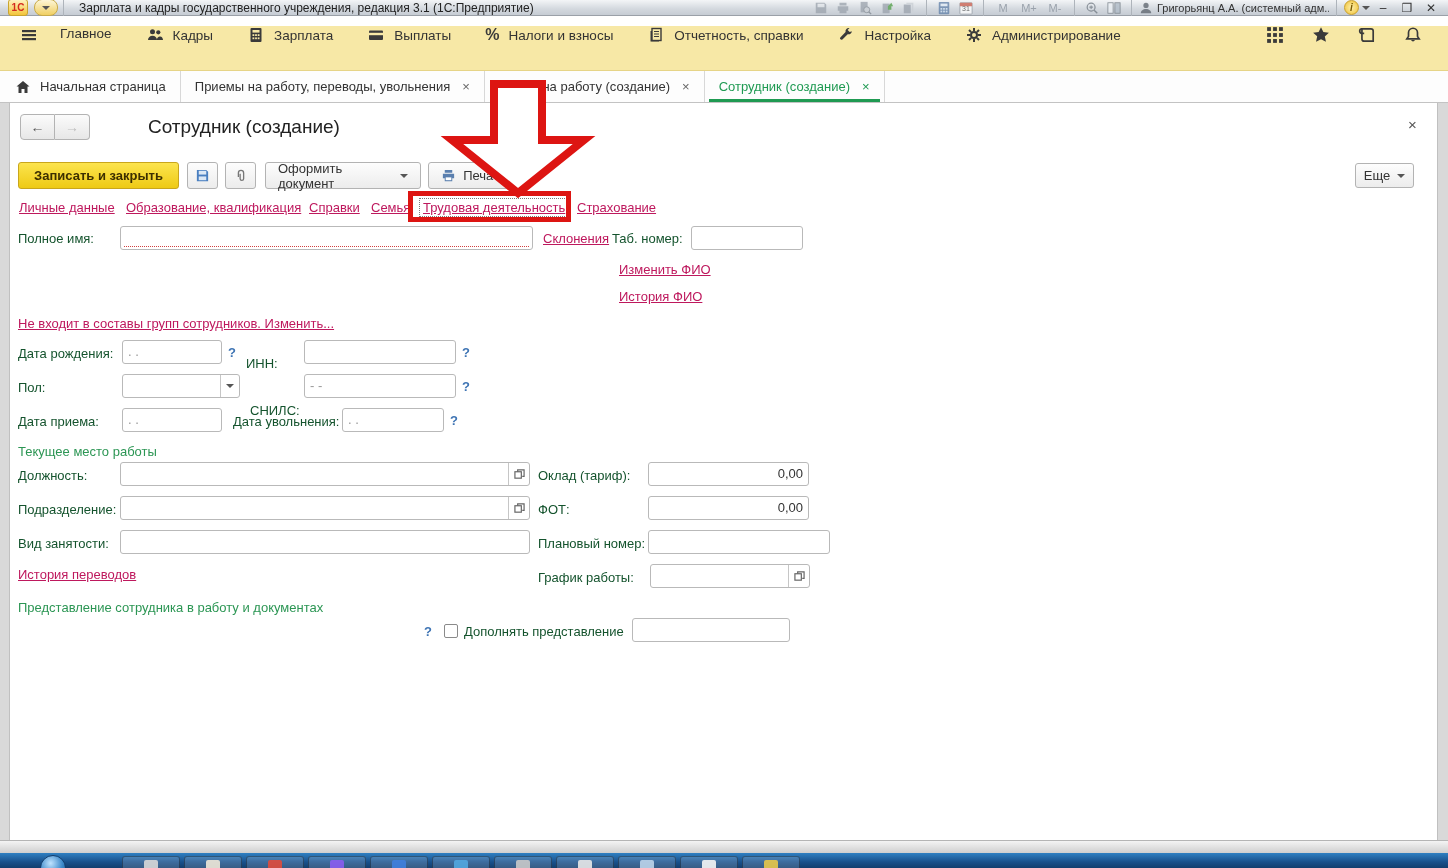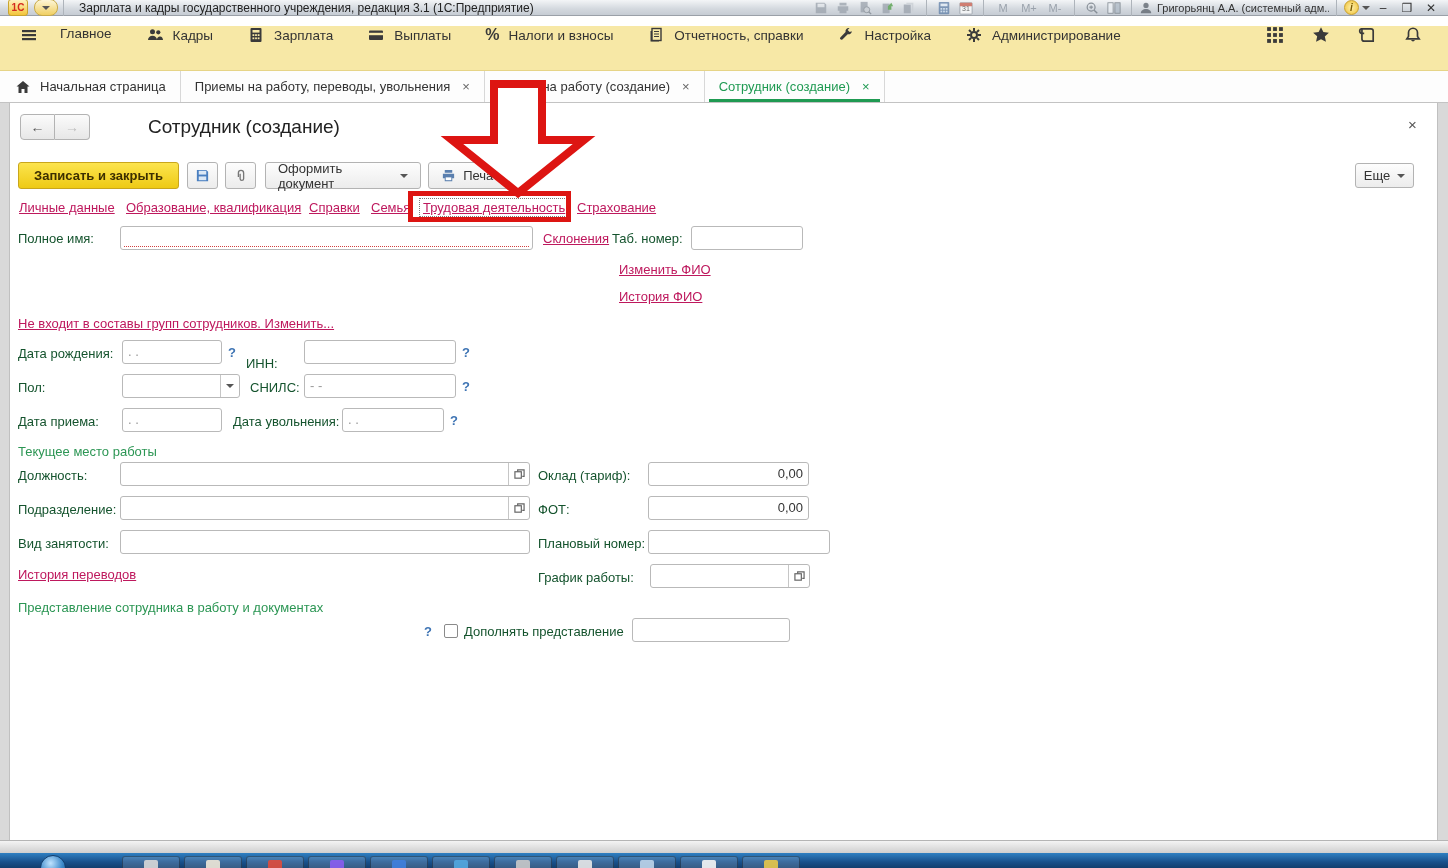--- a/index.html
+++ b/index.html
@@ -409,21 +409,21 @@
   <span class="abs lbl" style="left:246px; top:356px;">ИНН:</span>
   <div class="abs inp" style="left:304px; top:340px; width:152px;"></div>
   <span class="abs q" style="left:462px; top:345px;">?</span>
 
   <span class="abs lbl" style="left:18px; top:380px;">Пол:</span>
   <div class="abs inp" style="left:122px; top:374px; width:118px;">
     <span class="ddbtn">
         <span class="caret"></span>
       </span>
   </div>
-  <span class="abs lbl" style="left:250px; top:380px;">СНИЛС:</span>
+  <span class="abs lbl" style="left:250px; top:403px;">СНИЛС:</span>
   <div class="abs inp" style="left:304px; top:374px; width:152px;"><span class="mask">-    -</span></div>
   <span class="abs q" style="left:462px; top:379px;">?</span>
 
   <span class="abs lbl" style="left:18px; top:414px;">Дата приема:</span>
   <div class="abs inp" style="left:122px; top:408px; width:100px;"><span class="mask">.  .</span></div>
   <span class="abs lbl" style="left:233px; top:414px;">Дата увольнения:</span>
   <div class="abs inp" style="left:342px; top:408px; width:102px;"><span class="mask">.  .</span></div>
   <span class="abs q" style="left:450px; top:413px;">?</span>
 
   <span class="abs sect" style="left:18px; top:444px;">Текущее место работы</span>

